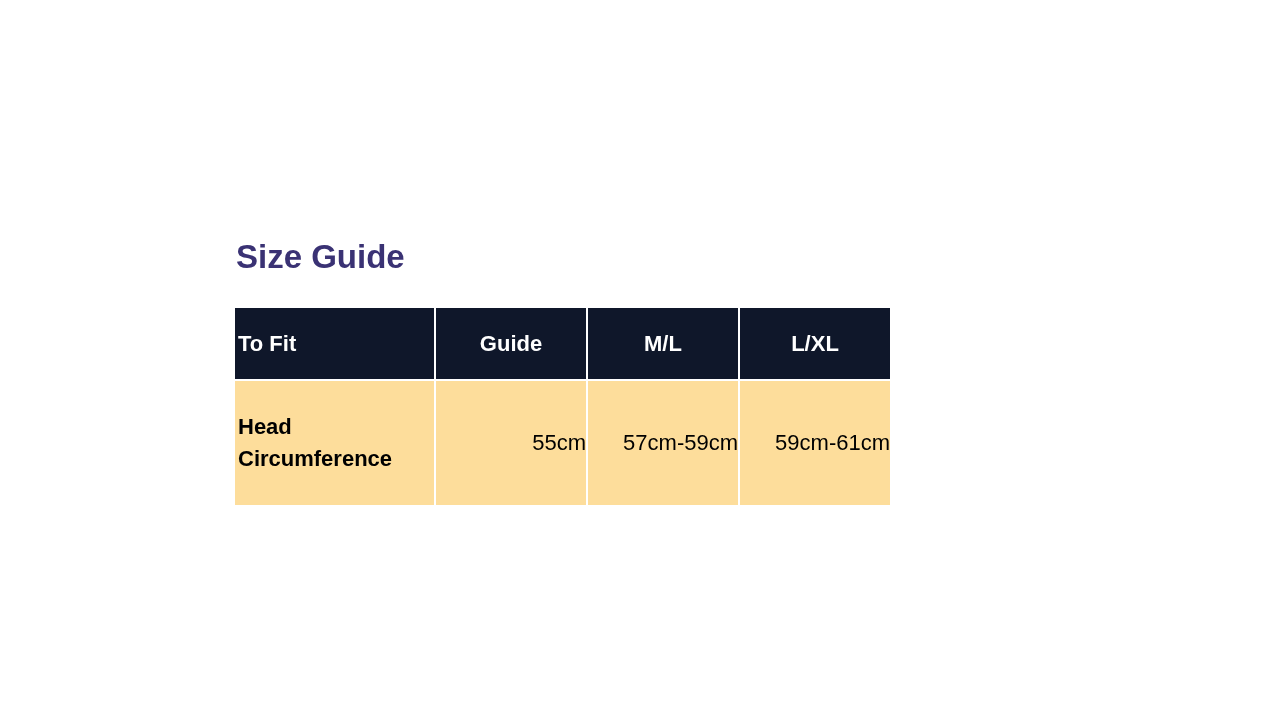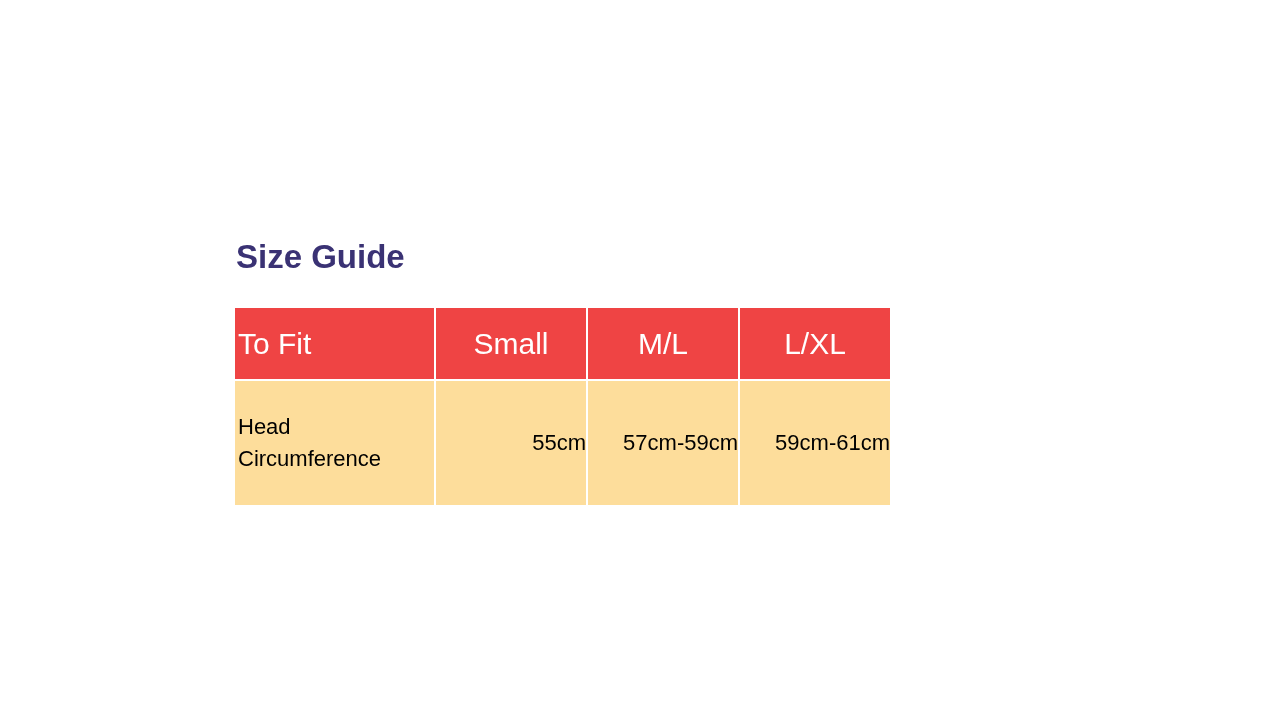--- a/index.html
+++ b/index.html
@@ -32,64 +32,64 @@
     border-collapse: collapse;
     table-layout: fixed;
   }
   .size-table th,
   .size-table td {
     border: 2px solid #ffffff;
     vertical-align: middle;
     overflow: hidden;
   }
   .size-table th {
-    background: #ef4444;
+    background: #0f172a;
     color: #ffffff;
-    font-size: 30px;
-    font-weight: 400;
+    font-size: 22px;
+    font-weight: 700;
     height: 71px;
     text-align: center;
     padding: 0;
   }
   .size-table td {
     background: #FDDD9B;
     color: #000000;
     font-size: 22px;
     font-weight: 400;
     height: 124px;
     text-align: right;
     padding: 0;
   }
   .size-table .col-label {
     text-align: left;
     padding-left: 3px;
   }
   .size-table td.col-label {
-    font-weight: 400;
+    font-weight: 700;
     line-height: 1.45;
   }
 </style>
 </head>
 <body>
 
 <div class="canvas">
 
   <h1 class="title">Size Guide</h1>
 
   <table class="size-table">
     <colgroup>
       <col style="width:201px">
       <col style="width:152px">
       <col style="width:152px">
       <col style="width:152px">
     </colgroup>
     <thead>
       <tr>
         <th class="col-label">To Fit</th>
-        <th>Small</th>
+        <th>Guide</th>
         <th>M/L</th>
         <th>L/XL</th>
       </tr>
     </thead>
     <tbody>
       <tr>
         <td class="col-label">Head Circumference</td>
         <td>55cm</td>
         <td>57cm-59cm</td>
         <td>59cm-61cm</td>

